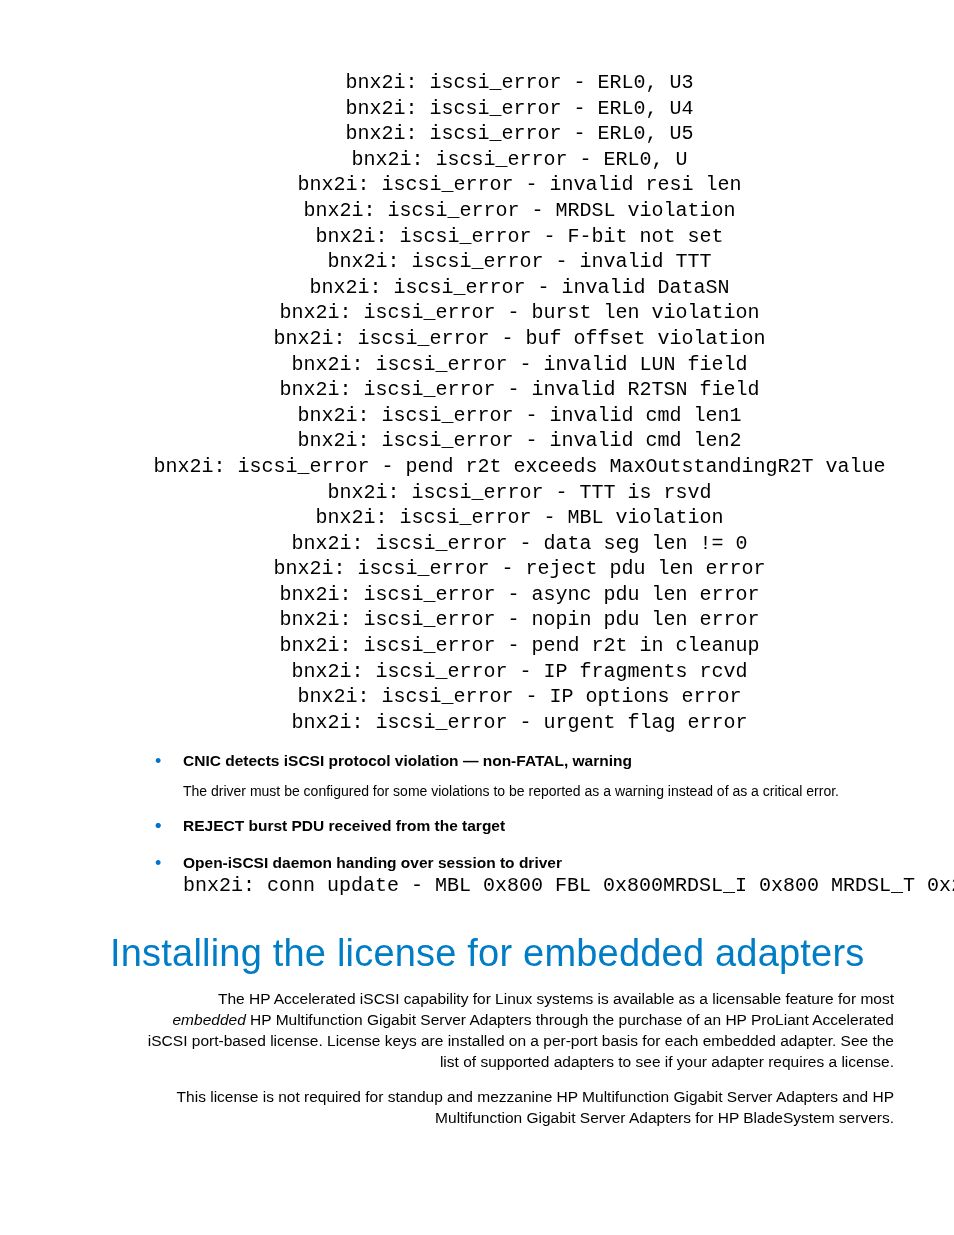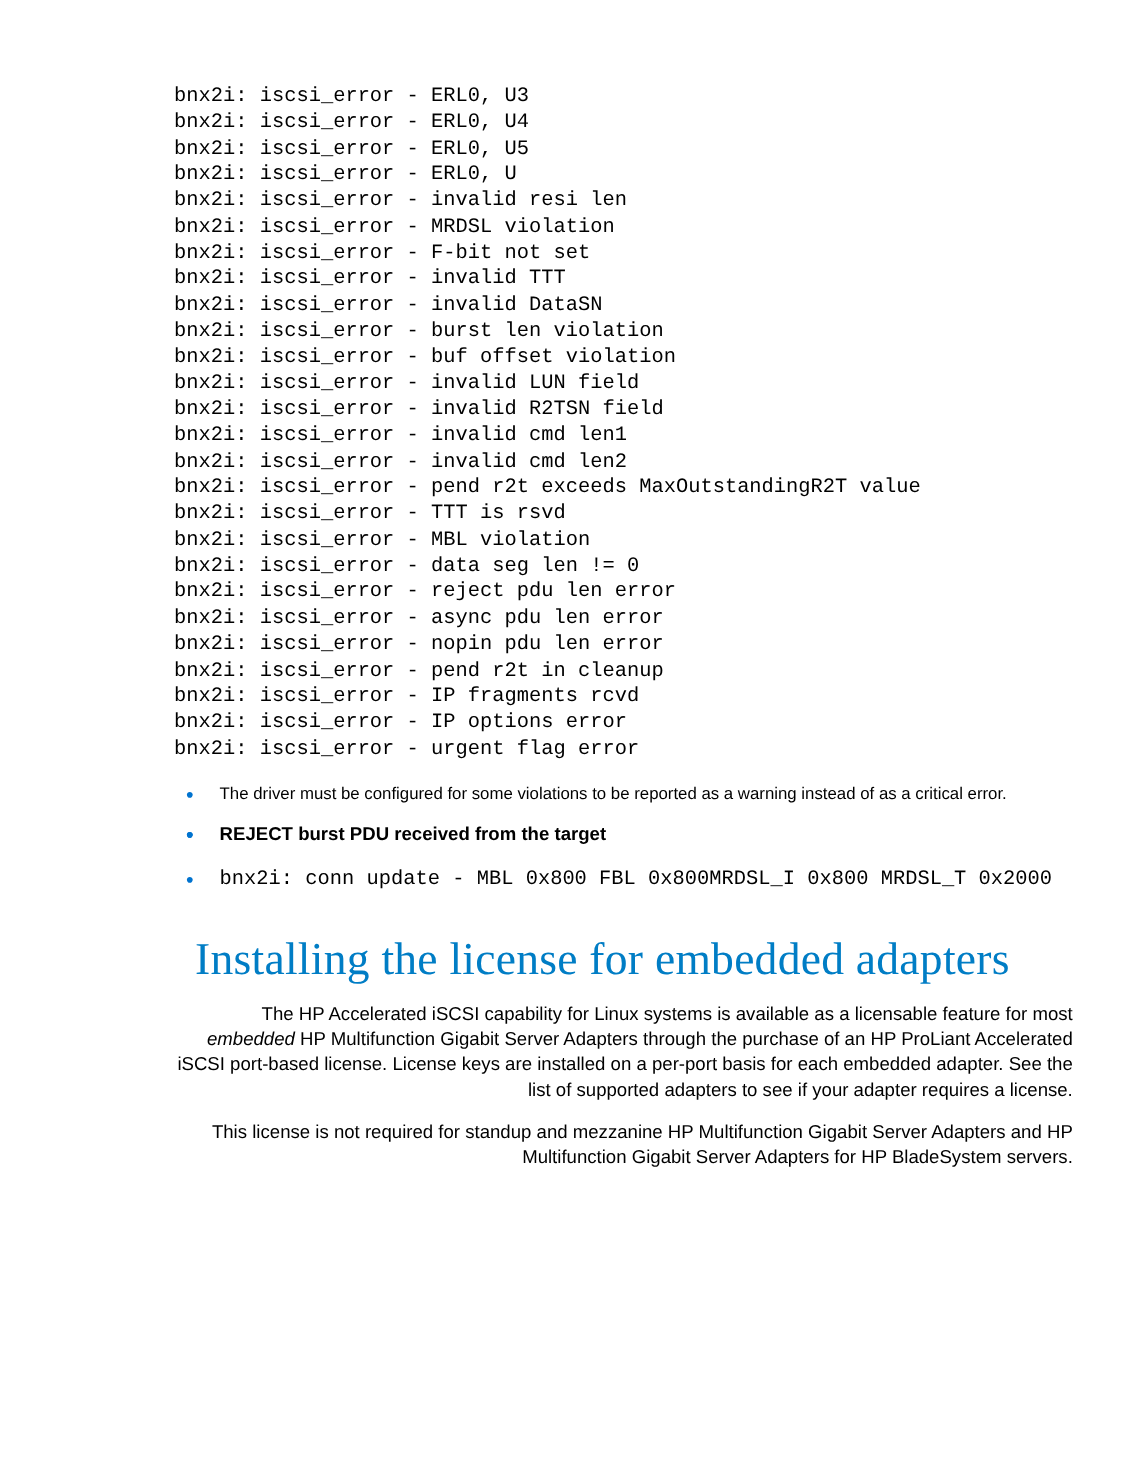--- a/index.html
+++ b/index.html
@@ -13,24 +13,25 @@
   .page {
     padding: 70px 60px 50px 60px;
     box-sizing: border-box;
   }
   .content-indent {
     margin-left: 85px;
     margin-right: 0;
   }
   .code {
     font-family: "Courier New", Courier, monospace;
-    font-size: 17px;
+    font-size: 20px;
     line-height: 1.28;
     white-space: pre;
     color: #000;
+    text-align: center;
   }
   ul.topics {
     list-style: none;
     padding: 0;
     margin: 0;
   }
   ul.topics > li {
     position: relative;
     padding-left: 38px;
     margin-top: 16px;
@@ -49,27 +50,26 @@
     font-size: 15.5px;
     line-height: 1.3;
   }
   .body-text {
     font-size: 14px;
     line-height: 1.35;
     margin-top: 10px;
   }
   .italic { font-style: italic; }
   h1.section {
-    font-family: Liberation Serif, serif;
+    font-family: Liberation Sans, sans-serif;
     font-weight: 300;
     color: #007dc5;
     font-size: 38px;
     margin: 34px 0 14px 50px;
     letter-spacing: 0.2px;
-    text-align: center;
   }
   .section-body {
     margin-left: 85px;
     font-size: 15.5px;
     line-height: 1.35;
   }
   .section-body p { margin: 0 0 14px 0; text-align: right; }
 </style>
 </head>
 <body>
@@ -99,28 +99,30 @@
 bnx2i: iscsi_error - reject pdu len error
 bnx2i: iscsi_error - async pdu len error
 bnx2i: iscsi_error - nopin pdu len error
 bnx2i: iscsi_error - pend r2t in cleanup
 bnx2i: iscsi_error - IP fragments rcvd
 bnx2i: iscsi_error - IP options error
 bnx2i: iscsi_error - urgent flag error</div>
 
     <ul class="topics">
       <li>
+        <div class="topic-title">CNIC detects iSCSI protocol violation — non-FATAL, warning</div>
         <div class="body-text">The driver must be configured for some violations to be reported as a warning instead of as a critical error.</div>
       </li>
       <li>
       </li>
       <li>
         <div class="topic-title">REJECT burst PDU received from the target</div>
       </li>
       <li>
+        <div class="topic-title">Open-iSCSI daemon handing over session to driver</div>
         <div class="code">bnx2i: conn update - MBL 0x800 FBL 0x800MRDSL_I 0x800 MRDSL_T 0x2000</div>
       </li>
     </ul>
   </div>
 
   <h1 class="section">Installing the license for embedded adapters</h1>
 
   <div class="section-body">
     <p>
       <span>The HP Accelerated iSCSI capability for Linux systems is available as a licensable feature for most </span><span class="italic">embedded</span><span> HP Multifunction Gigabit Server Adapters through the purchase of an HP ProLiant Accelerated iSCSI port-based license. License keys are installed on a per-port basis for each embedded adapter. See the list of supported adapters to see if your adapter requires a license.</span>

